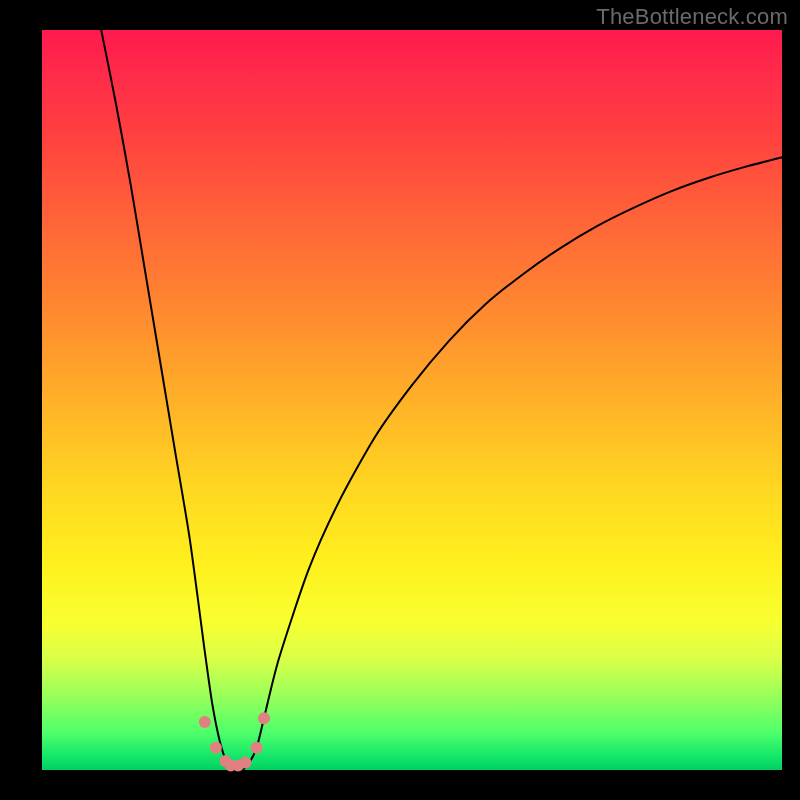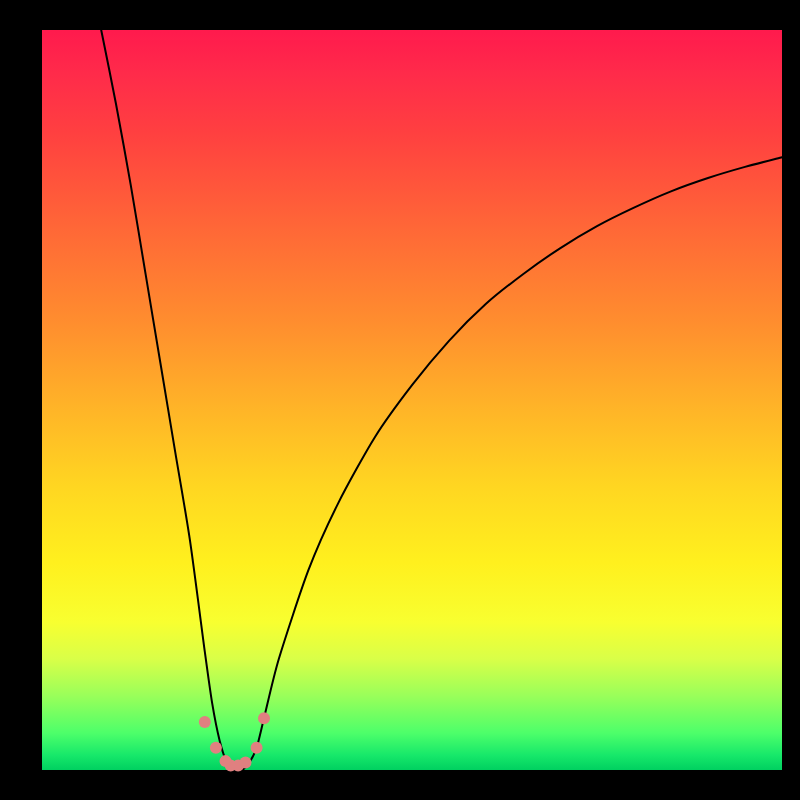--- a/index.html
+++ b/index.html
@@ -85,13 +85,14 @@
           <circle cx="173.90" cy="717.80" r="6" class="dot"></circle>
           <circle cx="183.52" cy="731.12" r="6" class="dot"></circle>
           <circle cx="188.70" cy="735.56" r="6" class="dot"></circle>
           <circle cx="196.10" cy="735.56" r="6" class="dot"></circle>
           <circle cx="203.50" cy="732.60" r="6" class="dot"></circle>
           <circle cx="214.60" cy="717.80" r="6" class="dot"></circle>
           <circle cx="222.00" cy="688.20" r="6" class="dot"></circle>
         </g>
     </svg>
   </div>
+  <div class="watermark">TheBottleneck.com</div>
 </div>
 
 </body></html>

